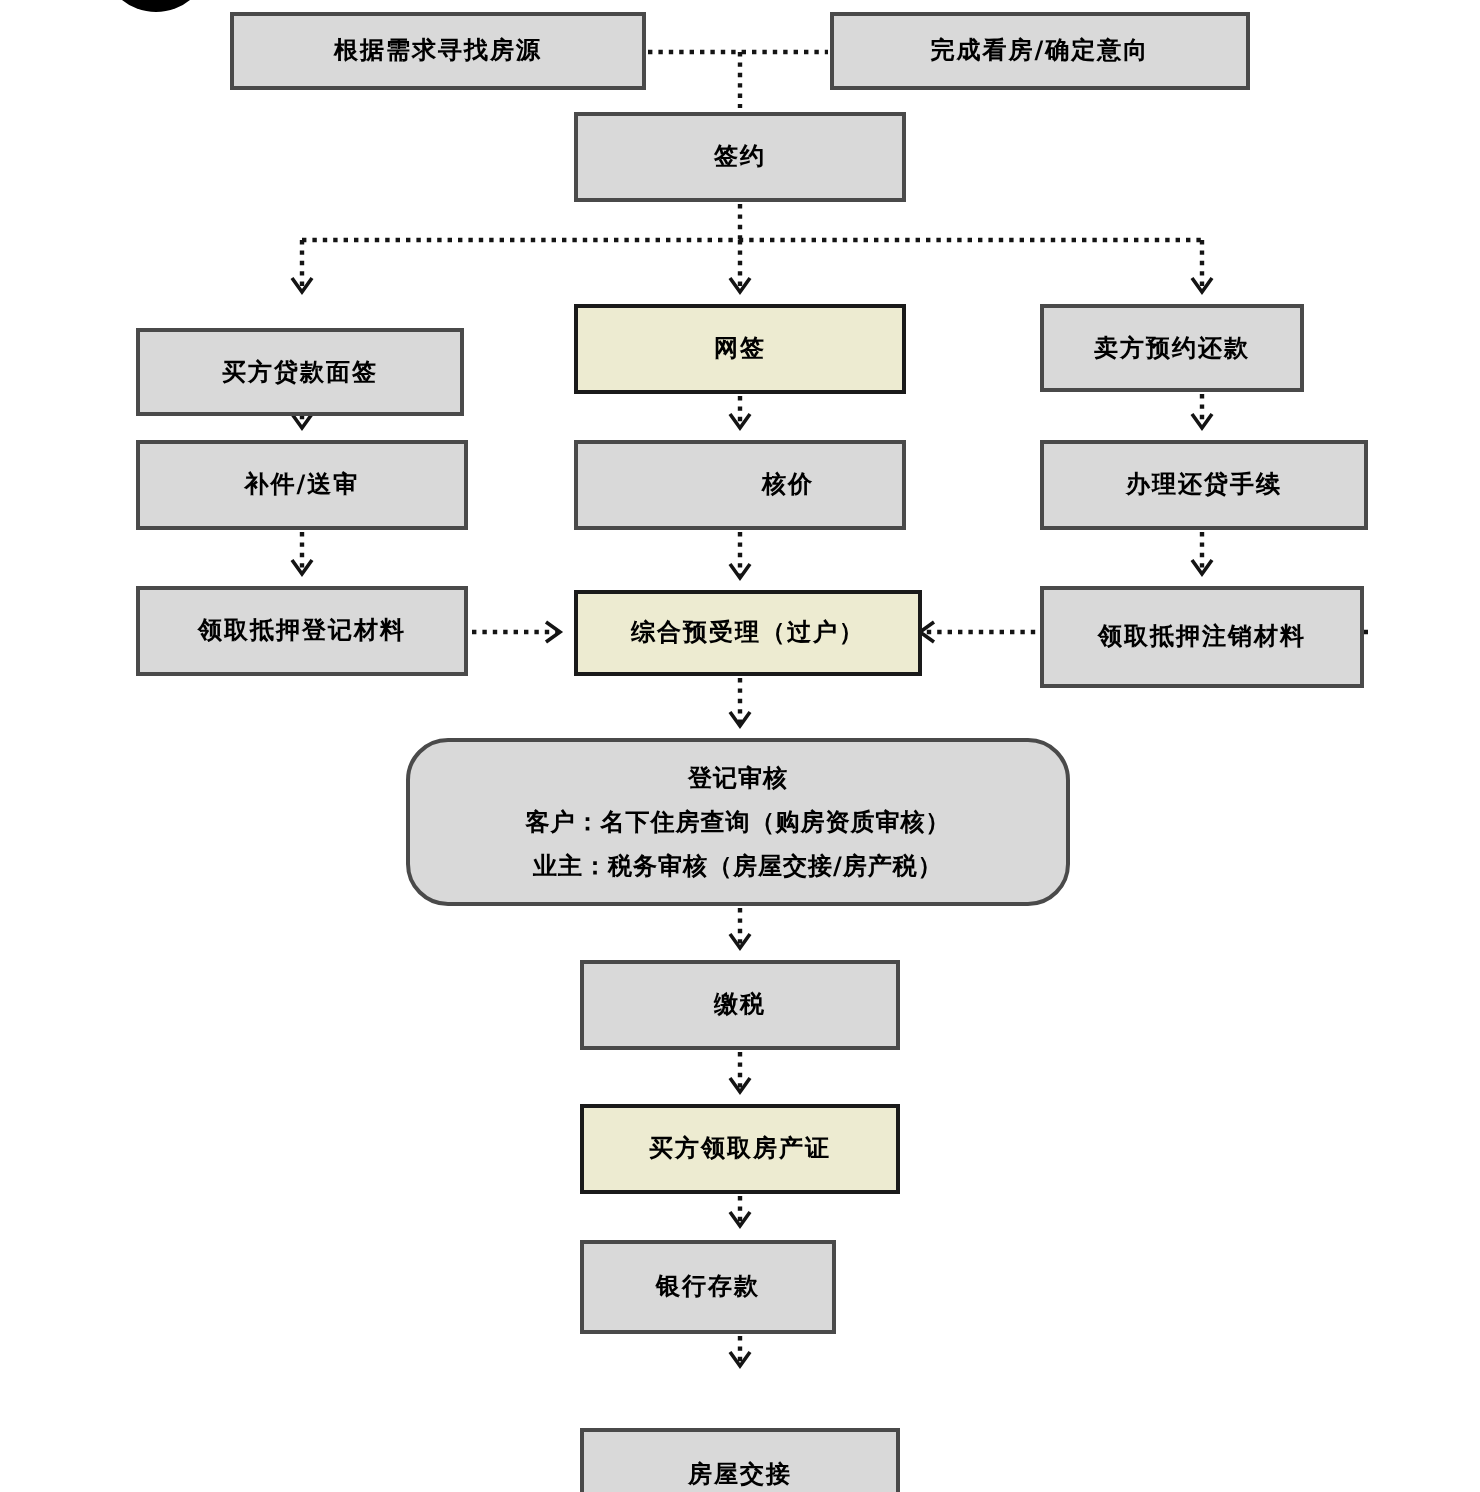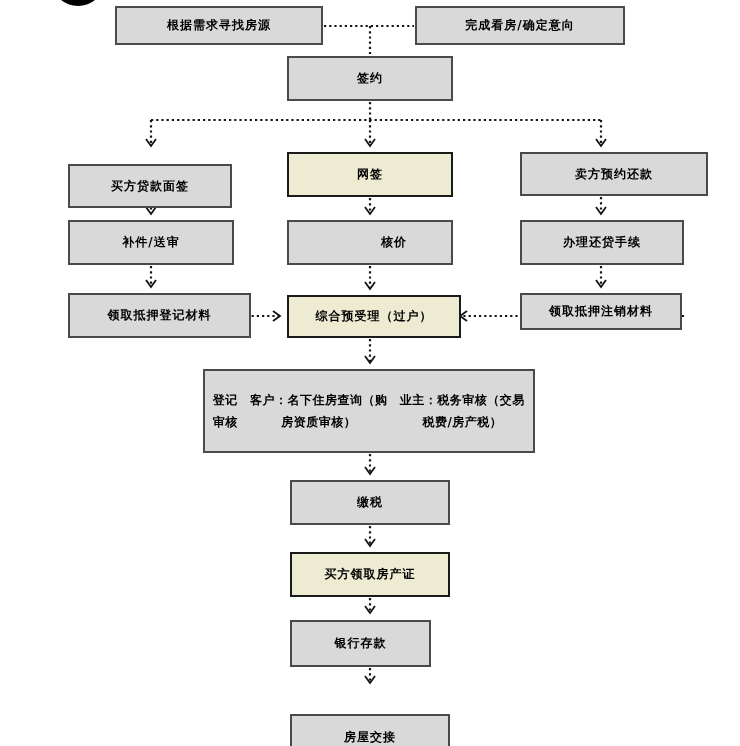--- a/index.html
+++ b/index.html
@@ -24,42 +24,42 @@
   .node{
     position:absolute;display:flex;align-items:center;justify-content:center;
     background:var(--node-fill);border:2px solid var(--node-border);
     box-sizing:border-box;text-align:center;
     color:var(--text);font-weight:700;font-size:12px;letter-spacing:1px;
   }
   .node.highlight{
     background:var(--highlight-fill);border:2px solid var(--highlight-border);text-align:center;
   }
   .node .lbl{display:block;padding:0 4px;}
-  .node.multi{flex-direction:row;line-height:22px;letter-spacing:0.5px;}
+  .node.multi{flex-direction:column;line-height:22px;letter-spacing:0.5px;border-radius:21px;}
   .circle-deco{
     position:absolute;left:53px;top:-39px;width:50px;height:45px;
     background:var(--decoration);border-radius:50%;
   }
   
   .n0 {left:115px;top:6px;  width:208px;height:39px;}
   .n1 {left:415px;top:6px;  width:210px;height:39px;}
   .n2 {left:287px;top:56px; width:166px;height:45px;}
   .n3 {left:68px; top:152px;width:164px;height:44px;margin-top:12px;}
   .n4 {left:287px;top:152px;width:166px;height:45px;}
-  .n5 {left:520px;top:152px;width:188px;height:44px;text-align:right;}
+  .n5 {left:520px;top:152px;width:132px;height:44px;text-align:right;}
   .n6 {left:68px; top:220px;width:166px;height:45px;}
   .n7 {left:287px;top:220px;width:166px;height:45px;padding-left:48px;}
   .n8 {left:520px;top:220px;width:164px;height:45px;text-align:right;}
-  .n9 {left:68px; top:293px;width:183px;height:45px;}
+  .n9 {left:68px; top:293px;width:166px;height:45px;}
   .n10{left:287px;top:295px;width:174px;height:43px;}
-  .n11{left:520px;top:293px;width:162px;height:37px;}
+  .n11{left:520px;top:293px;width:162px;height:51px;}
   .n12{left:203px;top:369px;width:332px;height:84px;}
   .n13{left:290px;top:480px;width:160px;height:45px;}
   .n14{left:290px;top:552px;width:160px;height:45px;}
-  .n15{left:290px;top:620px;width:141px;height:47px;}
+  .n15{left:290px;top:620px;width:128px;height:47px;}
   .n16{left:290px;top:690px;width:160px;height:47px;margin-top:24px;}
 </style>
 </head>
 <body>
 
 <div class="stage">
 
   <svg class="conn-layer" viewBox="0 0 740 746">
     <defs>
       <marker id="chev" orient="auto" markerUnits="userSpaceOnUse" markerWidth="14" markerHeight="14" refX="8" refY="6">
@@ -129,21 +129,21 @@
   </div>
   <div class="node n10 highlight">
     <span class="lbl">综合预受理（过户）</span>
   </div>
   <div class="node n11">
     <span class="lbl">领取抵押注销材料</span>
   </div>
   <div class="node n12 multi">
     <span class="lbl">登记审核</span>
     <span class="lbl">客户：名下住房查询（购房资质审核）</span>
-    <span class="lbl">业主：税务审核（交易税费/房产税）</span>
+    <span class="lbl">业主：税务审核（房屋交接/房产税）</span>
   </div>
   <div class="node n13">
     <span class="lbl">缴税</span>
   </div>
   <div class="node n14 highlight">
     <span class="lbl">买方领取房产证</span>
   </div>
   <div class="node n15">
     <span class="lbl">银行存款</span>
   </div>

